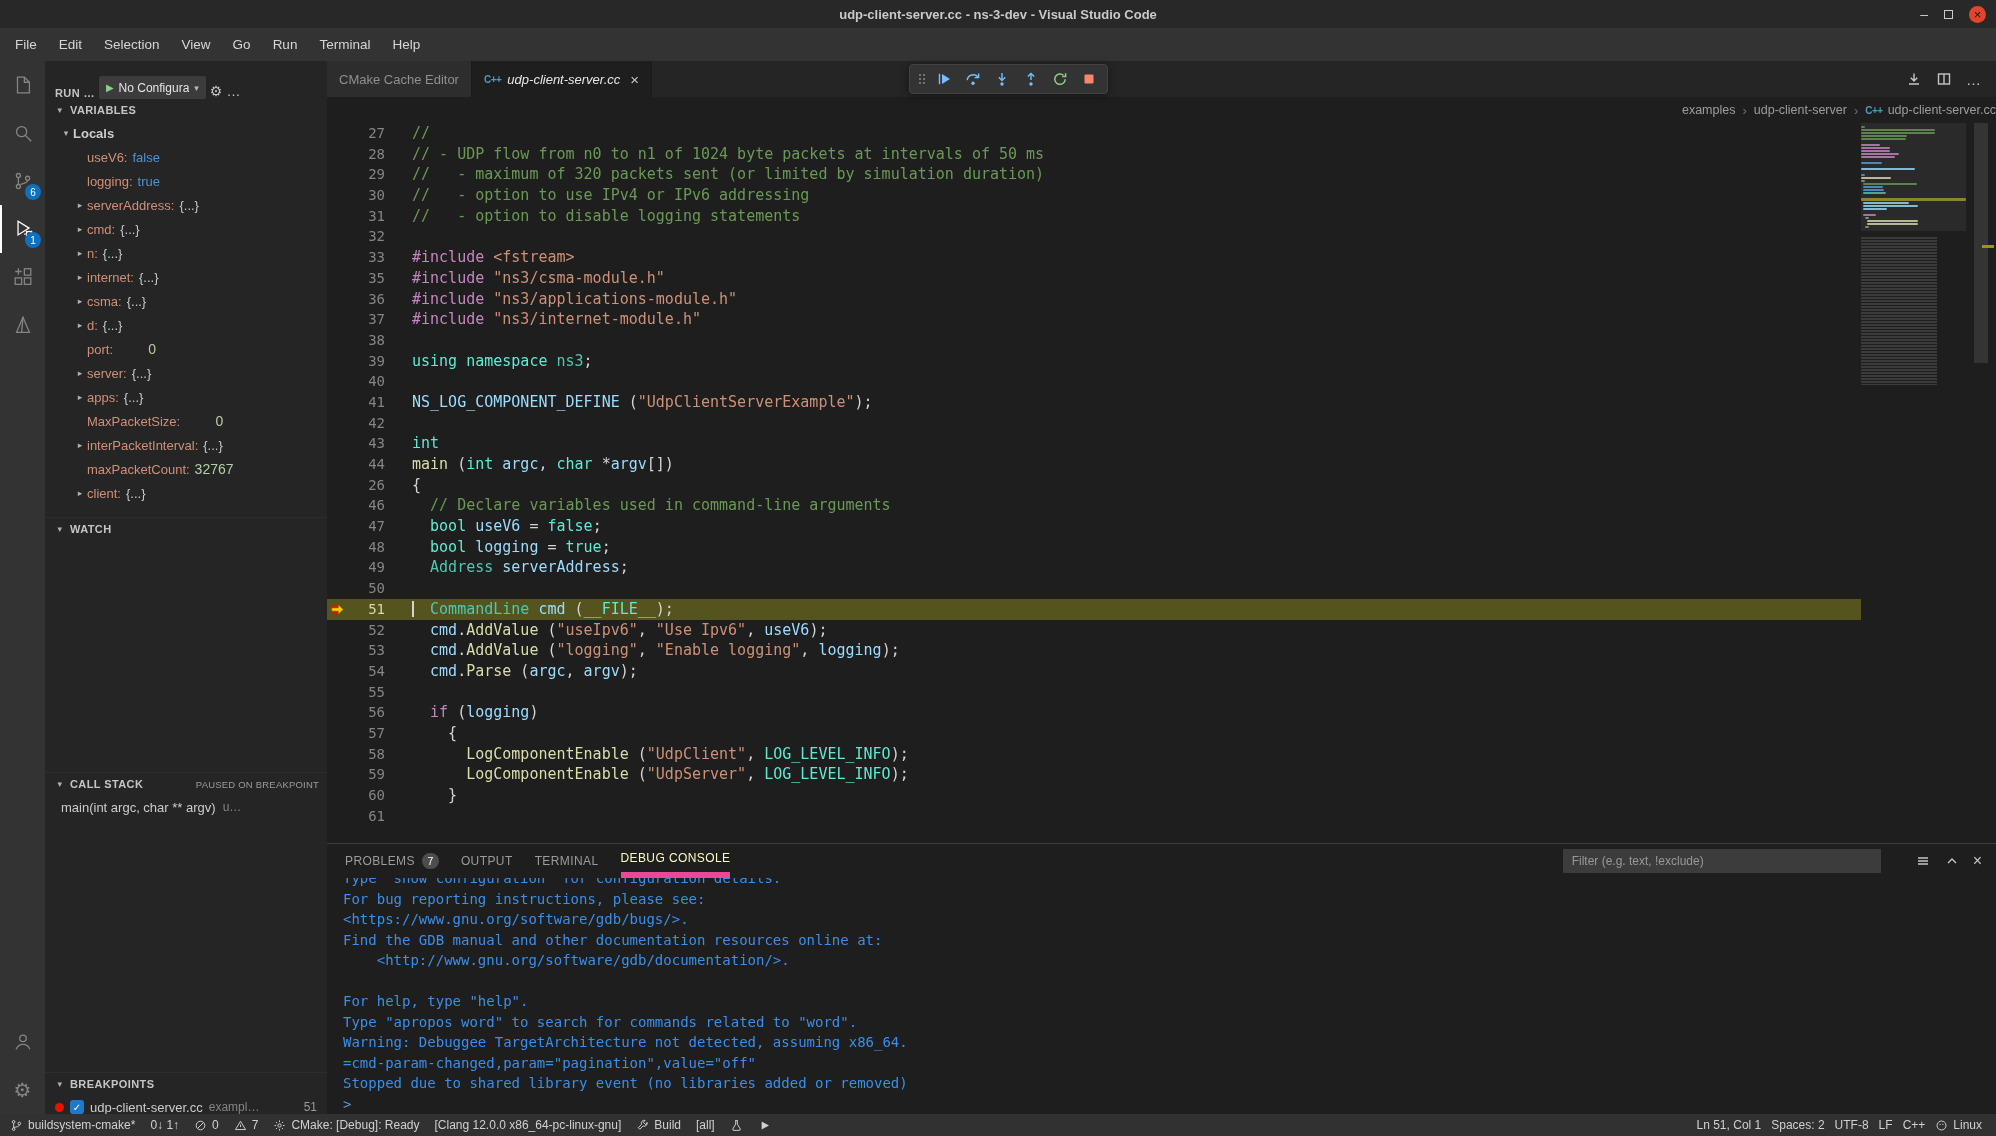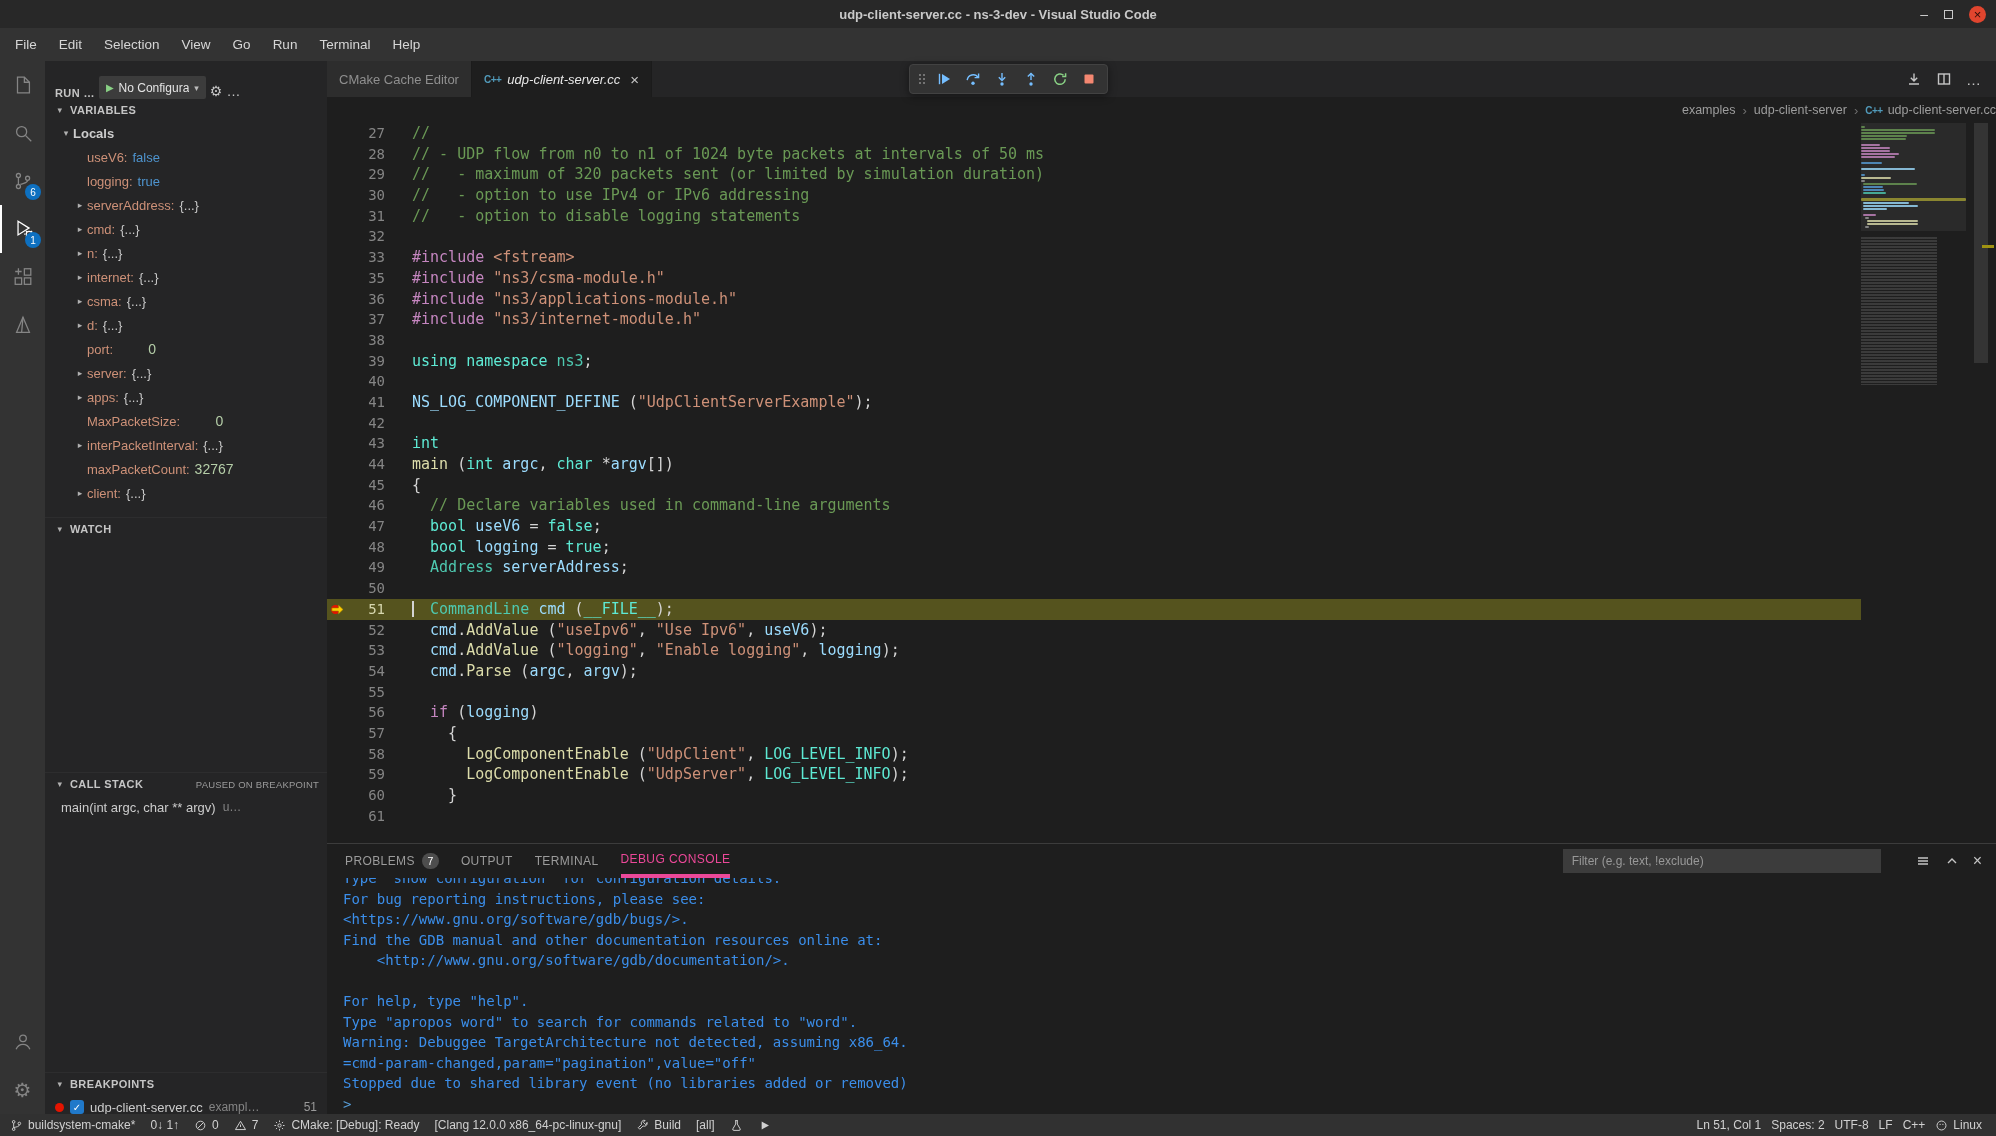--- a/index.html
+++ b/index.html
@@ -116,21 +116,21 @@
   .mm-line.mm-current { width:100% !important; margin-left:0 !important; background:#8a8630 !important; height:3px; }
   .mm-more { margin-top:6px; width:76px; height:148px; background:repeating-linear-gradient(to bottom, rgba(160,160,160,.22) 0 2px, transparent 2px 3px); }
   .vscroll-strip { position:absolute; right:0; top:0; width:30px; bottom:0; }
   .vscroll { position:absolute; right:8px; top:0; width:14px; height:240px; background:rgba(121,121,121,.25); }
   .vmark { position:absolute; right:2px; top:122px; width:12px; height:3px; background:#a09312; }
 
   
   .panel { height:271px; background:#1e1e1e; border-top:1px solid #3c3c3c; display:flex; flex-direction:column; }
   .panel-header { height:34px; background:#1e1e1e; display:flex; align-items:center; padding:0 14px 0 18px; gap:22px; flex-shrink:0; }
   .panel-tab { font-size:12px; letter-spacing:.4px; color:#9b9b9b; height:100%; display:flex; align-items:center; gap:7px; cursor:pointer; border-bottom:1px solid transparent; }
-  .panel-tab.active { color:#ec4899; border-bottom:4px solid #ec4899; }
+  .panel-tab.active { color:#fef9c3; border-bottom:6px solid #ec4899; }
   .p-badge { background:#4d4d4d; color:#ffffff; border-radius:9px; font-size:10.5px; min-width:17px; height:16px; display:flex; align-items:center; justify-content:center; padding:0 4px; letter-spacing:0; }
   .panel-filter { margin-left:auto; margin-right:12px; width:318px; height:24px; background:#3c3c3c; border:1px solid #3c3c3c; color:#e0e0e0; font-size:12px; padding:0 8px; outline:none; font-family:inherit; }
   .panel-filter::placeholder { color:#989898; }
   .panel-icons { display:flex; align-items:center; gap:13px; color:#c5c5c5; }
   .panel-icons .ico { cursor:pointer; }
   .px { font-size:16px; line-height:1; cursor:pointer; }
 
   .console { flex:1; overflow:hidden; padding:0 0 0 16px; font-family:"DejaVu Sans Mono","Liberation Mono",monospace; font-size:14px; line-height:20.5px; color:#3b8eea; }
   .console-line { white-space:pre; }
   .console-line.clip { margin-top:-10px; }
@@ -467,21 +467,21 @@
           <div class="line"><span class="glyph"></span><span class="num">35</span><span class="ltext"><span class="tk-m">#include</span><span class="tk-p"> </span><span class="tk-s">"ns3/csma-module.h"</span></span></div>
           <div class="line"><span class="glyph"></span><span class="num">36</span><span class="ltext"><span class="tk-m">#include</span><span class="tk-p"> </span><span class="tk-s">"ns3/applications-module.h"</span></span></div>
           <div class="line"><span class="glyph"></span><span class="num">37</span><span class="ltext"><span class="tk-m">#include</span><span class="tk-p"> </span><span class="tk-s">"ns3/internet-module.h"</span></span></div>
           <div class="line"><span class="glyph"></span><span class="num">38</span><span class="ltext"></span></div>
           <div class="line"><span class="glyph"></span><span class="num">39</span><span class="ltext"><span class="tk-k">using</span><span class="tk-p"> </span><span class="tk-k">namespace</span><span class="tk-p"> </span><span class="tk-t">ns3</span><span class="tk-p">;</span></span></div>
           <div class="line"><span class="glyph"></span><span class="num">40</span><span class="ltext"></span></div>
           <div class="line"><span class="glyph"></span><span class="num">41</span><span class="ltext"><span class="tk-v">NS_LOG_COMPONENT_DEFINE</span><span class="tk-p"> (</span><span class="tk-s">"UdpClientServerExample"</span><span class="tk-p">);</span></span></div>
           <div class="line"><span class="glyph"></span><span class="num">42</span><span class="ltext"></span></div>
           <div class="line"><span class="glyph"></span><span class="num">43</span><span class="ltext"><span class="tk-k">int</span></span></div>
           <div class="line"><span class="glyph"></span><span class="num">44</span><span class="ltext"><span class="tk-f">main</span><span class="tk-p"> (</span><span class="tk-k">int</span><span class="tk-p"> </span><span class="tk-v">argc</span><span class="tk-p">, </span><span class="tk-k">char</span><span class="tk-p"> *</span><span class="tk-v">argv</span><span class="tk-p">[])</span></span></div>
-          <div class="line"><span class="glyph"></span><span class="num">45</span><span class="ltext"><span class="tk-p">{</span></span></div>
+          <div class="line"><span class="glyph"></span><span class="num">26</span><span class="ltext"><span class="tk-p">{</span></span></div>
           <div class="line"><span class="glyph"></span><span class="num">46</span><span class="ltext"><span class="tk-c">  // Declare variables used in command-line arguments</span></span></div>
           <div class="line"><span class="glyph"></span><span class="num">47</span><span class="ltext"><span class="tk-p">  </span><span class="tk-k">bool</span><span class="tk-p"> </span><span class="tk-v">useV6</span><span class="tk-p"> = </span><span class="tk-k">false</span><span class="tk-p">;</span></span></div>
           <div class="line"><span class="glyph"></span><span class="num">48</span><span class="ltext"><span class="tk-p">  </span><span class="tk-k">bool</span><span class="tk-p"> </span><span class="tk-v">logging</span><span class="tk-p"> = </span><span class="tk-k">true</span><span class="tk-p">;</span></span></div>
           <div class="line"><span class="glyph"></span><span class="num">49</span><span class="ltext"><span class="tk-p">  </span><span class="tk-t">Address</span><span class="tk-p"> </span><span class="tk-v">serverAddress</span><span class="tk-p">;</span></span></div>
           <div class="line"><span class="glyph"></span><span class="num">50</span><span class="ltext"></span></div>
           <div class="line cur"><span class="glyph"><span class="bp-dot"></span><svg class="dbg-arrow" width="15" height="15" viewBox="0 0 16 16">
                 <path d="M2 6.3h7V3.2L14 8l-5 4.8V9.7H2z" fill="#ffcc00" stroke="#8f7a00" stroke-width="0.6"></path>
               </svg></span><span class="num">51</span><span class="ltext"><span class="caret"></span><span class="tk-p">  </span><span class="tk-t">CommandLine</span><span class="tk-p"> </span><span class="tk-v">cmd</span><span class="tk-p"> (</span><span class="tk-k">__FILE__</span><span class="tk-p">);</span></span></div>
           <div class="line"><span class="glyph"></span><span class="num">52</span><span class="ltext"><span class="tk-p">  </span><span class="tk-v">cmd</span><span class="tk-p">.</span><span class="tk-f">AddValue</span><span class="tk-p"> (</span><span class="tk-s">"useIpv6"</span><span class="tk-p">, </span><span class="tk-s">"Use Ipv6"</span><span class="tk-p">, </span><span class="tk-v">useV6</span><span class="tk-p">);</span></span></div>
           <div class="line"><span class="glyph"></span><span class="num">53</span><span class="ltext"><span class="tk-p">  </span><span class="tk-v">cmd</span><span class="tk-p">.</span><span class="tk-f">AddValue</span><span class="tk-p"> (</span><span class="tk-s">"logging"</span><span class="tk-p">, </span><span class="tk-s">"Enable logging"</span><span class="tk-p">, </span><span class="tk-v">logging</span><span class="tk-p">);</span></span></div>

